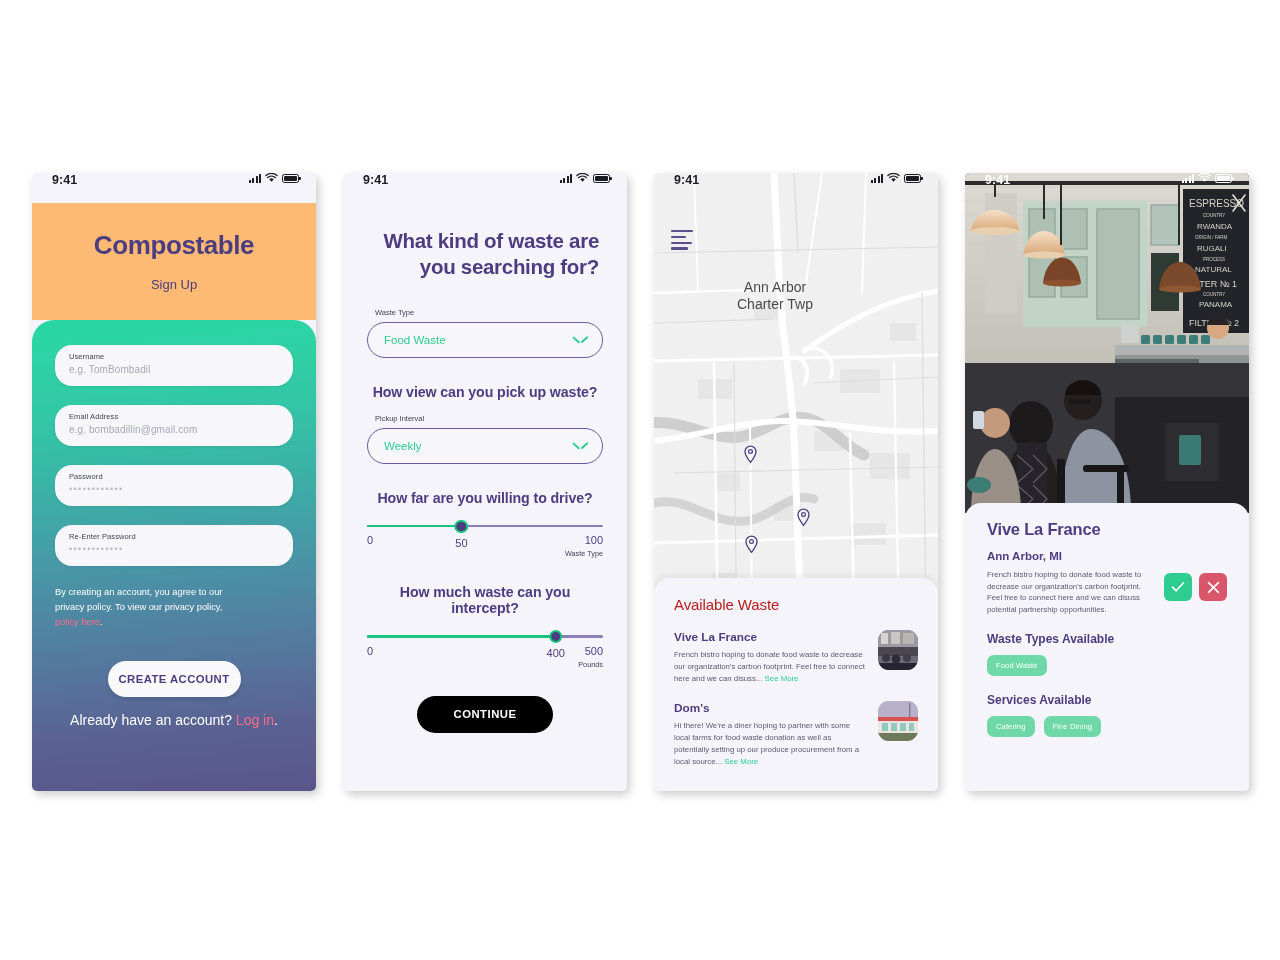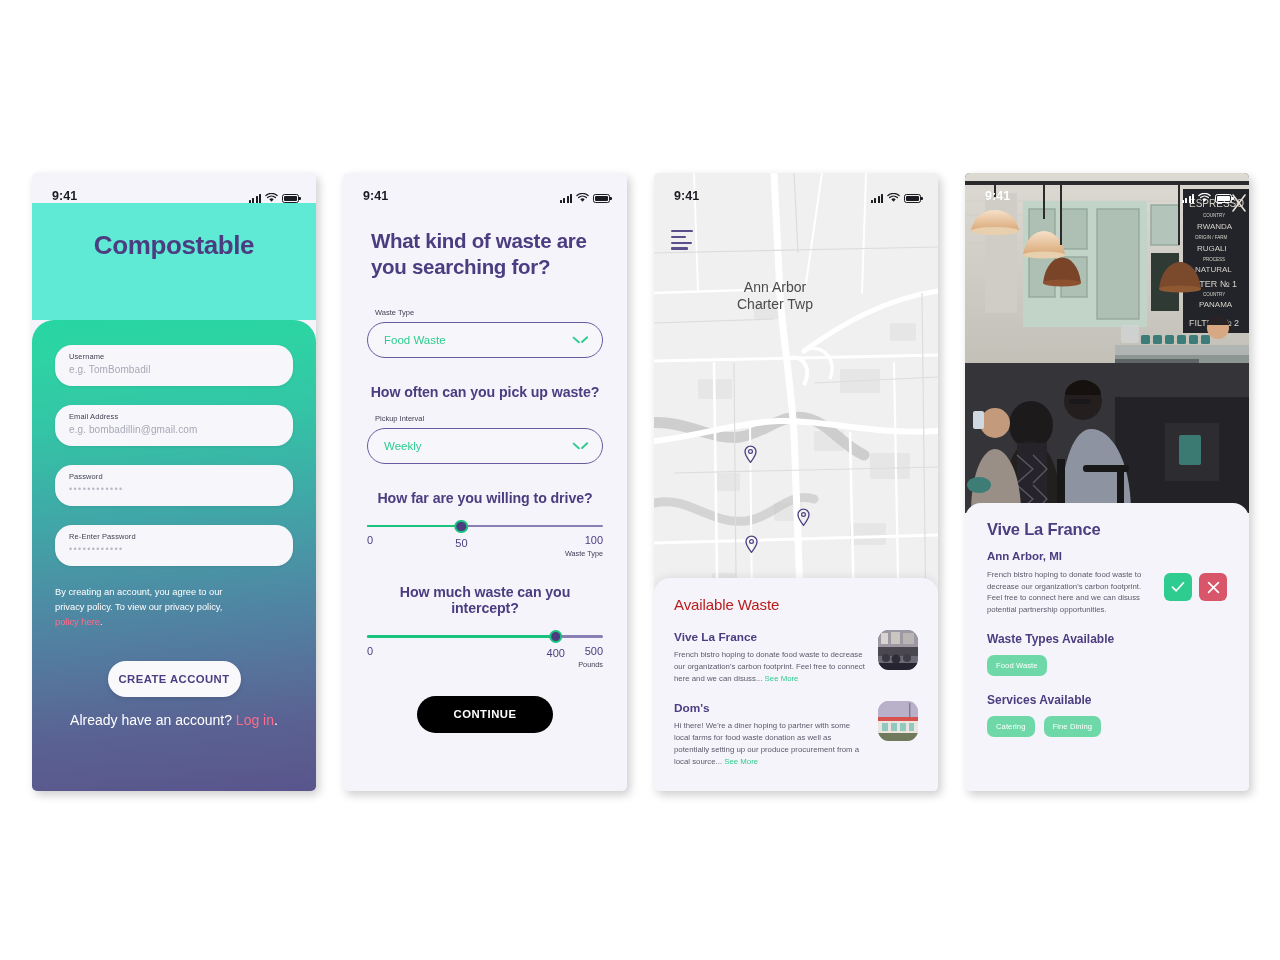--- a/index.html
+++ b/index.html
@@ -20,21 +20,21 @@
     box-shadow: 3px 4px 10px rgba(0,0,0,0.20);
   }
   #phone1 { left: 32px;  top: 173px; }
   #phone2 { left: 343px; top: 173px; }
   #phone3 { left: 654px; top: 173px; }
   #phone4 { left: 965px; top: 173px; }
 
   
   .statusbar {
     position: relative; height: 30px;
-    display: flex; align-items: flex-end; justify-content: space-between;
+    display: flex; align-items: flex-start; justify-content: space-between;
     padding: 0 17px 0 20px;
     z-index: 40;
   }
   .sb-time { font-size: 12.5px; font-weight: bold; color: #1b1b22; letter-spacing: .1px; }
   .sb-right { display: flex; align-items: center; gap: 4px; }
   .sb-sig { display: flex; align-items: flex-end; gap: 1.2px; height: 9px; }
   .sb-sig i { display: block; width: 2.1px; background: #1b1b22; border-radius: .5px; }
   .sb-sig i:nth-child(1){ height: 3px; }
   .sb-sig i:nth-child(2){ height: 5px; }
   .sb-sig i:nth-child(3){ height: 7px; }
@@ -48,21 +48,21 @@
     width:1.6px; height:3.4px; background:#1b1b22; border-radius:0 1px 1px 0;
   }
   .sb-batt i { display:block; width:100%; height:100%; background:#1b1b22; border-radius:1px; }
   .statusbar.light .sb-time { color:#fff; }
   .statusbar.light .sb-sig i { background:#fff; }
   .statusbar.light .sb-batt { border-color:#fff; }
   .statusbar.light .sb-batt::after { background:#fff; }
   .statusbar.light .sb-batt i { background:#fff; }
 
   
-  #phone1 .s1-head { height: 117px; background: #5eead4; text-align: center; }
+  #phone1 .s1-head { height: 117px; background: #fdba74; text-align: center; }
   .s1-title {
     font-size: 26px; font-weight: bold; color: #4c3d80;
     letter-spacing: -.4px; padding-top: 27px;
   }
   .s1-sub { font-size: 13px; color: #4c3d80; padding-top: 16px; }
   .s1-form {
     height: 471px;
     background: linear-gradient(175deg,
       #26d6a2 0%, #2ed3a4 8%, #33c5a6 22%,
       #3fa9a7 40%, #4d8ba4 58%, #56739c 74%,
@@ -92,21 +92,21 @@
     font-family:"Liberation Sans", sans-serif; cursor:pointer;
     box-shadow: 0 2px 5px rgba(0,0,0,.12);
   }
   .s1-foot { text-align:center; color:#fff; font-size:14px; margin-top:15px; }
   .s1-foot a { color:#ff6b8a; text-decoration:none; }
 
   
   #phone2 .s2-body { padding: 0 24px; }
   .s2-title {
     font-size: 20.5px; font-weight: bold; color:#4c3d80;
-    text-align:left; line-height:26px; letter-spacing:-.3px;
+    text-align:right; line-height:26px; letter-spacing:-.3px;
     padding: 25px 4px 0 4px;
   }
   .s2-group { margin-top: 28px; }
   .s2-lbl { font-size: 7.5px; color:#3f3f52; margin-bottom: 5px; padding-left: 8px; }
   .s2-select {
     height: 36px; border: 1.4px solid #6b5aa0; border-radius: 18px;
     display:flex; align-items:center; justify-content:space-between;
     padding: 0 15px 0 16px; background: #f7f7fb;
   }
   .s2-select .v { font-size: 11.5px; color:#2ecc8f; }
@@ -222,20 +222,21 @@
           <path d="M0.9 2.5 a8.6 8.6 0 0 1 11.2 0" stroke="#1b1b22" stroke-width="1.3" fill="none" stroke-linecap="round"></path>
         </svg>
         <div class="sb-batt">
             <i></i>
           </div>
       </div>
     </div>
 
     <div class="s1-head">
       <div class="s1-title">Compostable</div>
+      <div class="s1-sub">Sign Up</div>
     </div>
 
     <div class="s1-form">
       <div class="s1-field">
         <div class="lbl">Username</div>
         <div class="val">e.g. TomBombadil</div>
       </div>
       <div class="s1-field">
         <div class="lbl">Email Address</div>
         <div class="val">e.g. bombadillin@gmail.com</div>
@@ -292,21 +293,21 @@
       <div class="s2-title">What kind of waste are you searching for?</div>
 
       <div class="s2-group">
         <div class="s2-lbl">Waste Type</div>
         <div class="s2-select">
           <span class="v">Food Waste</span>
           <span class="chev"></span>
         </div>
       </div>
 
-      <div class="s2-q">How often can you pick up waste?</div>
+      <div class="s2-q">How view can you pick up waste?</div>
 
       <div class="s2-group" style="margin-top:14px">
         <div class="s2-lbl">Pickup Interval</div>
         <div class="s2-select">
           <span class="v">Weekly</span>
           <span class="chev"></span>
         </div>
       </div>
 
       <div class="s2-q">How far are you willing to drive?</div>

